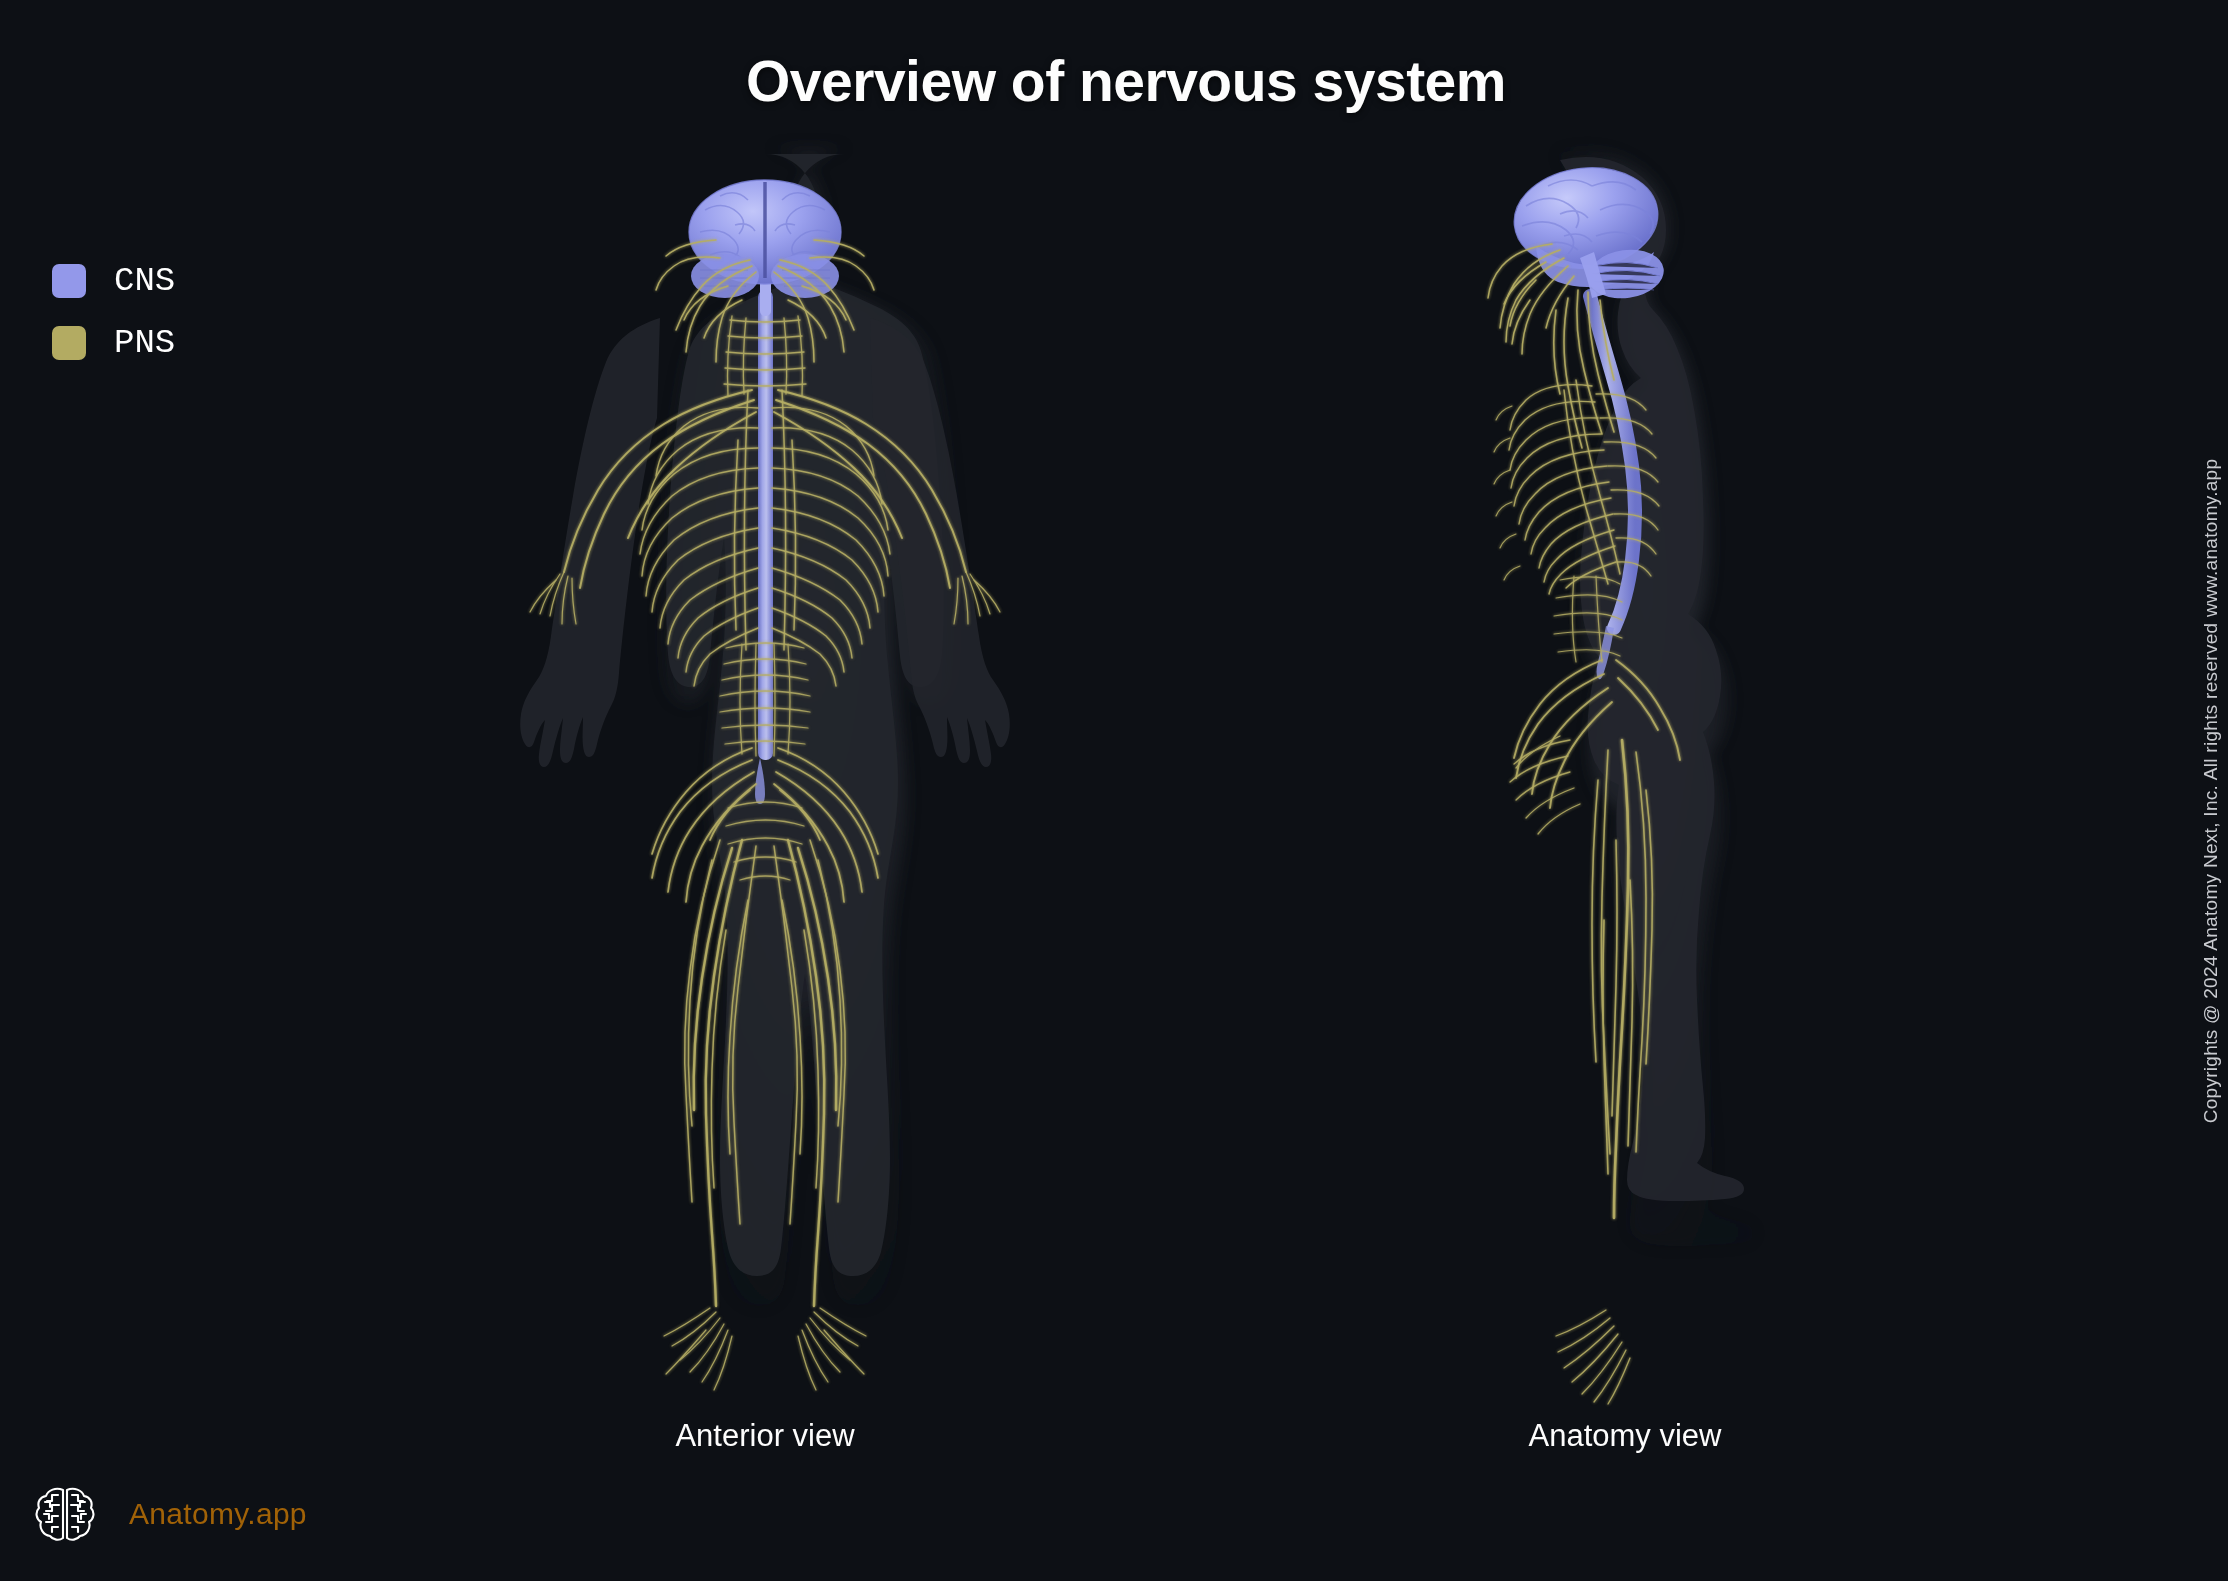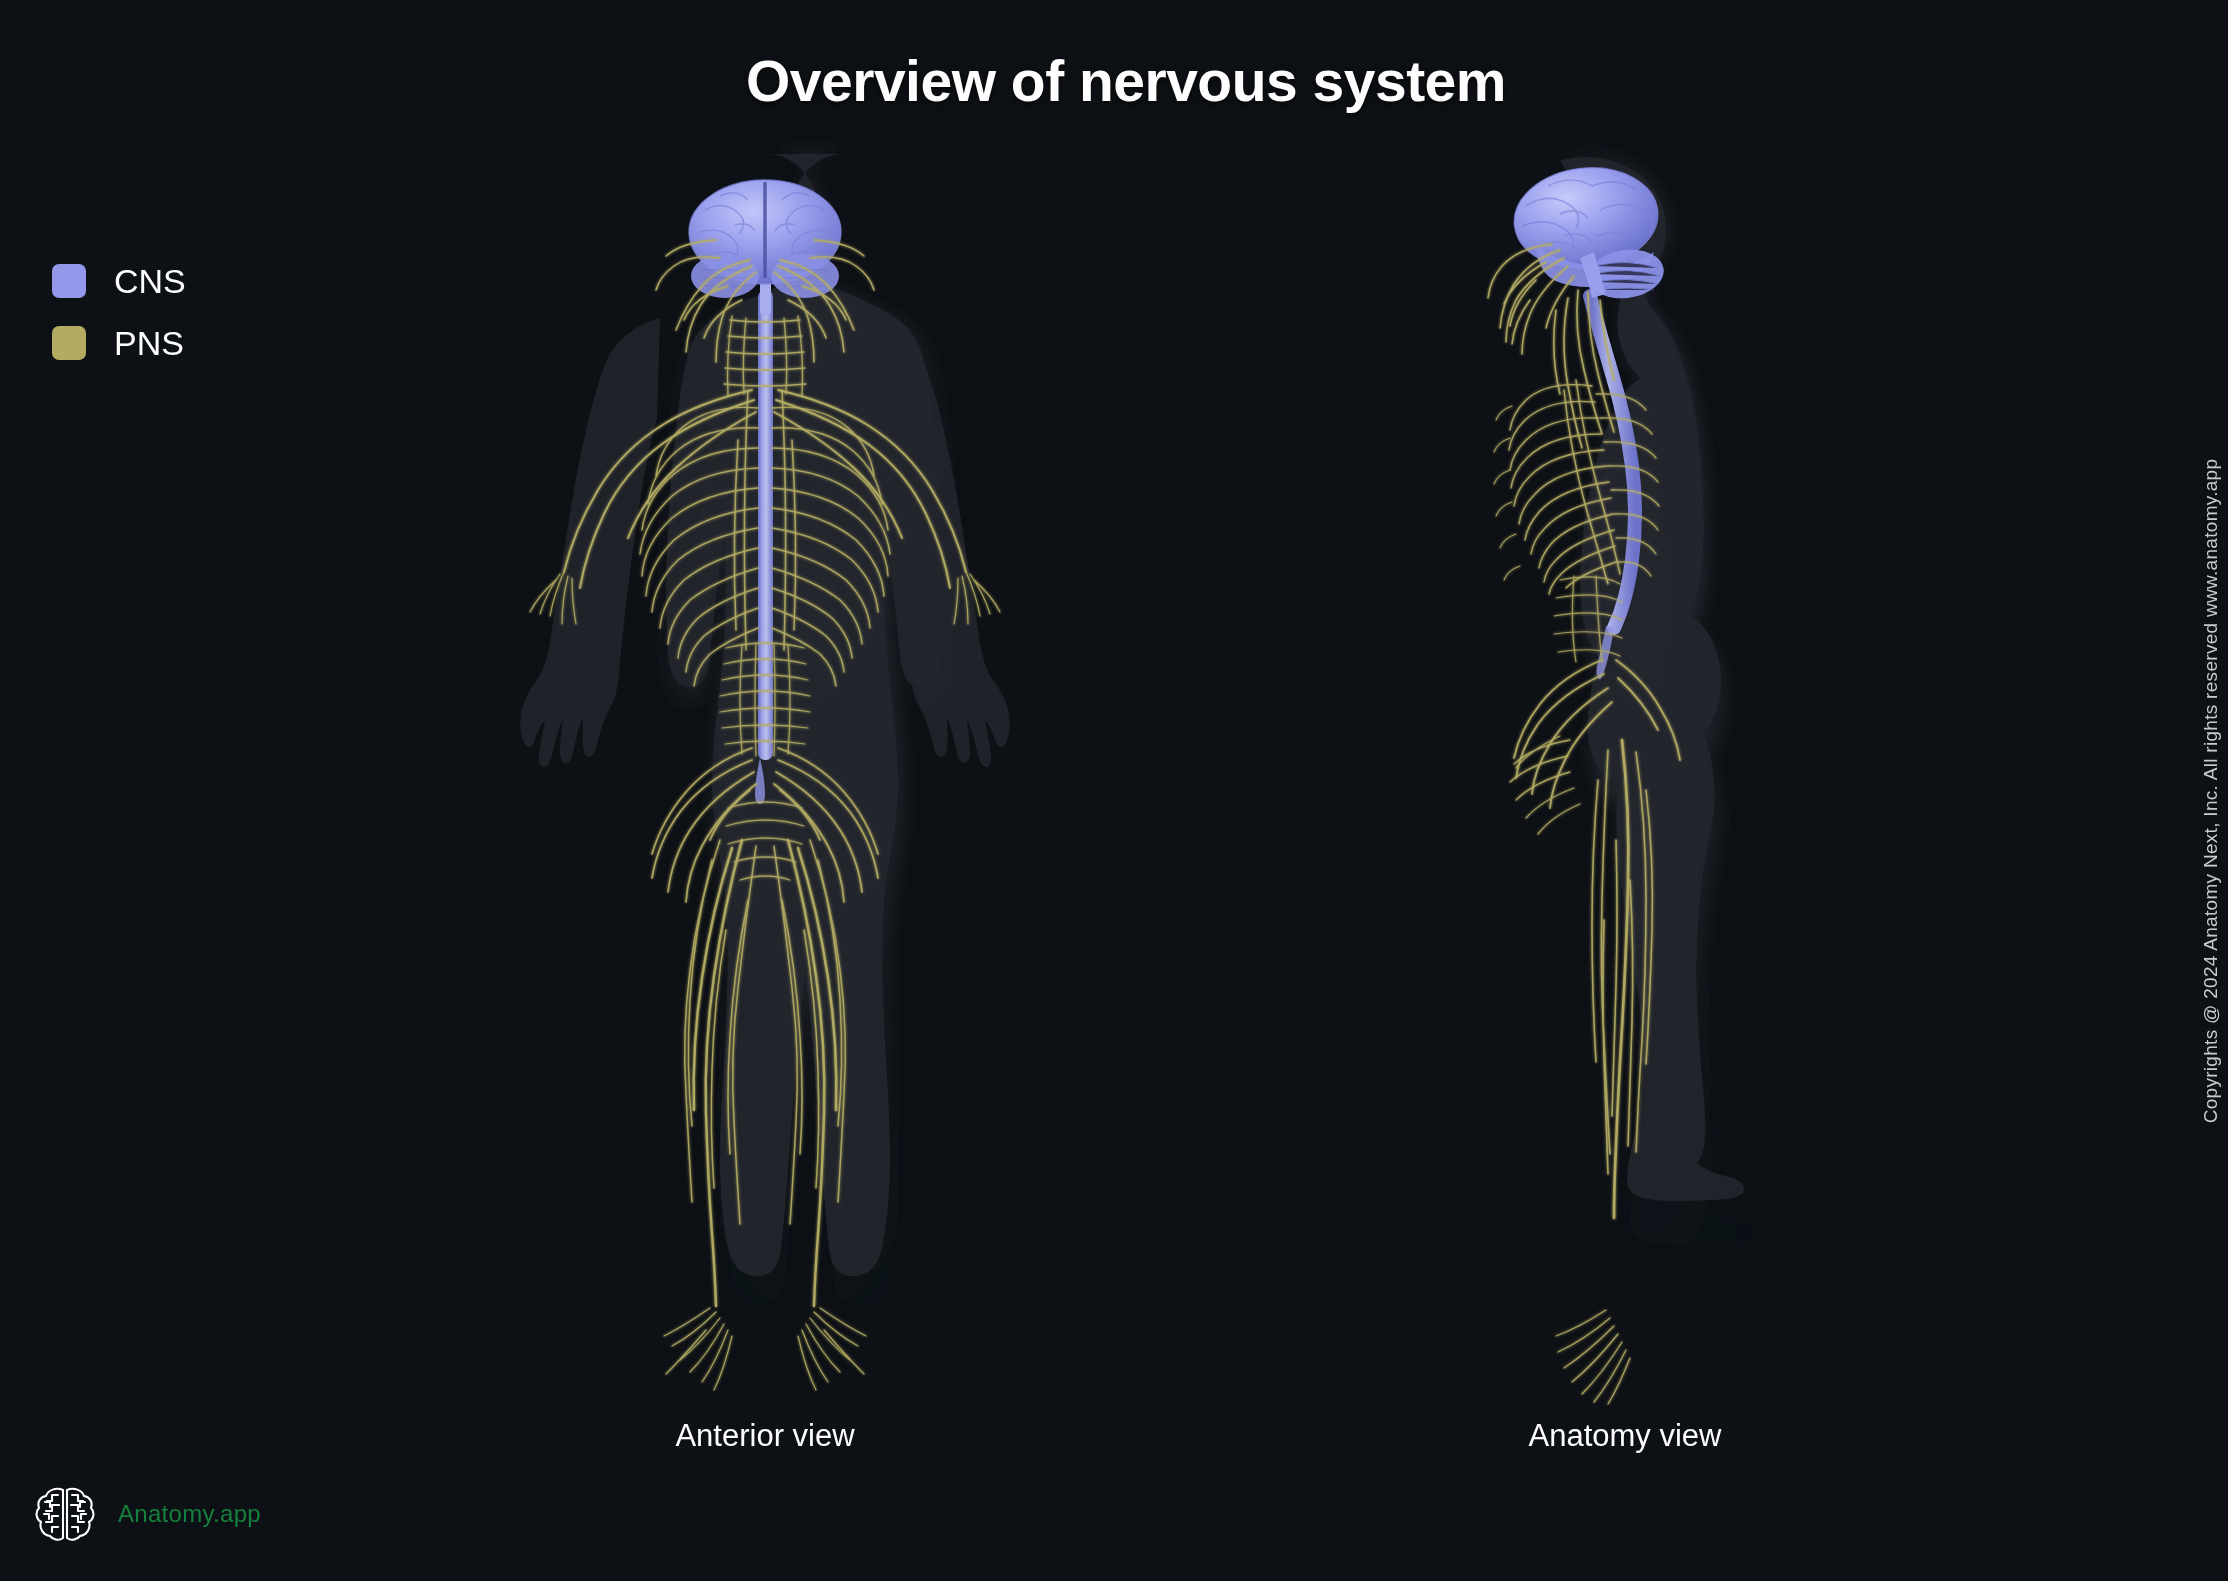--- a/index.html
+++ b/index.html
@@ -7,35 +7,35 @@
     width:2228px;height:1581px;overflow:hidden;position:relative;
     font-family:"Liberation Sans","DejaVu Sans",sans-serif;
     background:#0d1015;color:#ffffff;
   }
   #page-title{
     position:absolute;top:48px;left:12px;width:2228px;
     text-align:center;font-size:57px;font-weight:bold;
     letter-spacing:-0.5px;color:#fdfdfd;
     text-shadow:0 2px 6px rgba(0,0,0,.6);
   }
-  #legend{position:absolute;left:52px;top:250px;}
+  #legend{position:absolute;left:52px;top:250px;font-family:Liberation Mono, monospace;}
   .legend-row{display:flex;align-items:center;height:62px;}
   .swatch{width:34px;height:34px;border-radius:7px;flex:none;}
   .legend-label{margin-left:28px;font-size:34px;font-weight:400;color:#ffffff;line-height:1;}
   .figure-wrap{position:absolute;top:140px;}
   #figure-anterior{left:520px;width:490px;height:1290px;}
   #figure-lateral{left:1440px;width:370px;height:1290px;}
   .view-caption{
     position:absolute;top:1418px;text-align:center;
     font-size:31px;font-weight:400;color:#fdfdfd;
   }
   #caption-anterior{left:520px;width:490px;}
   #caption-lateral{left:1440px;width:370px;}
   #brand{position:absolute;left:34px;bottom:36px;display:flex;align-items:center;}
-  #brand-name{margin-left:22px;font-size:24px;color:#15803d;letter-spacing:.3px;}
+  #brand-name{margin-left:33px;font-size:30px;color:#a16207;letter-spacing:.3px;}
   #copyright{
     position:absolute;right:6px;top:50%;
     transform:translateY(-50%) rotate(180deg);
     writing-mode:vertical-rl;
     font-size:19px;color:#c9cbd0;letter-spacing:.3px;white-space:nowrap;
   }
   svg{display:block;overflow:visible;}
 </style>
 </head>
 <body>

